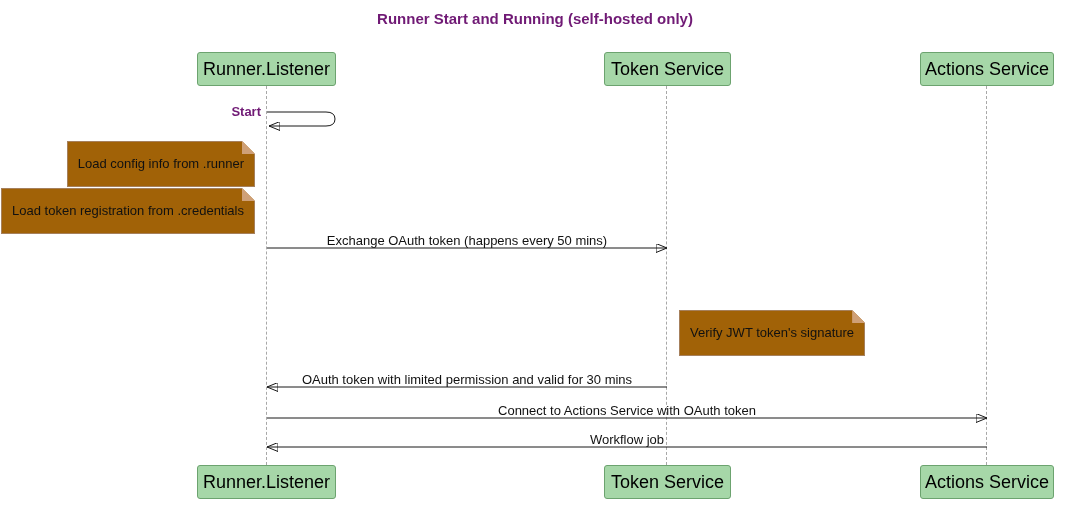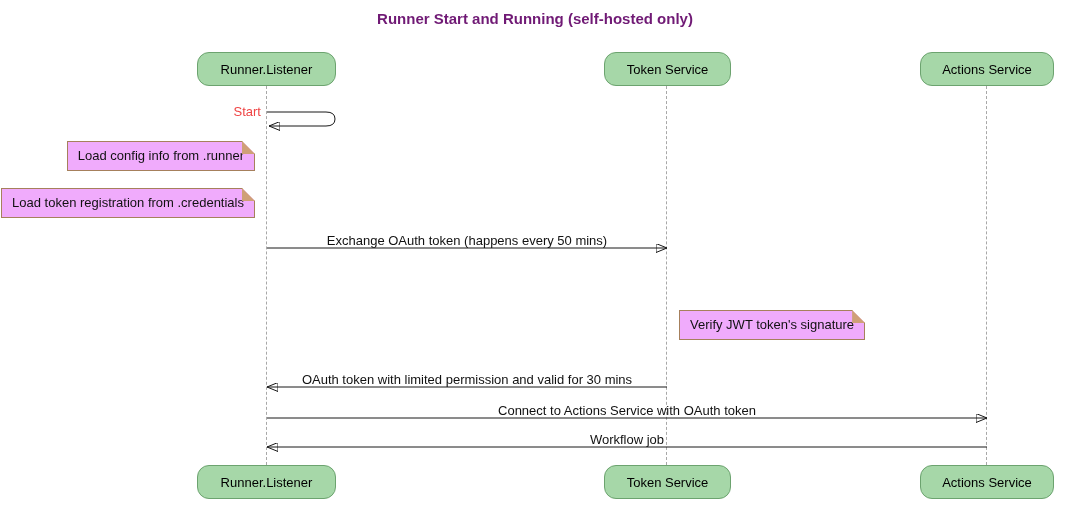--- a/index.html
+++ b/index.html
@@ -16,36 +16,36 @@
     text-align:center;font-size:15px;font-weight:bold;color:#701a75;
   }
   .lifeline{
     position:absolute;top:86px;height:379px;width:0;
     border-left:1px dashed #A8A8A8;
   }
   .participant{
     position:absolute;height:34px;
     background:#A6D7A8;
     border:1px solid #6CA36F;
-    border-radius:12px;
+    border-radius:3px;
     display:flex;align-items:center;justify-content:center;
-    font-size:13px;color:#000;
+    font-size:18px;color:#000;
     box-sizing:border-box;
   }
   .msg-label{
     position:absolute;font-size:13px;text-align:center;color:#111;white-space:nowrap;
   }
   .start-label{
-    position:absolute;font-size:13px;color:#ef4444;white-space:nowrap;text-align:center;
+    position:absolute;font-size:13px;color:#701a75;white-space:nowrap;text-align:center;font-weight:bold;
   }
   .note{
     position:absolute;
-    background:#f0abfc;
+    background:#a16207;
     border:1px solid #A6805C;
-    padding:6px 10px;
+    padding:14px 10px;
     font-size:13px;line-height:16px;color:#111;
     white-space:nowrap;
     box-sizing:border-box;
   }
   .note::before{
     content:'';position:absolute;top:-1px;right:-1px;width:13px;height:13px;
     background:#ffffff;
     clip-path:polygon(0 0,100% 0,100% 100%);
   }
   .note::after{

